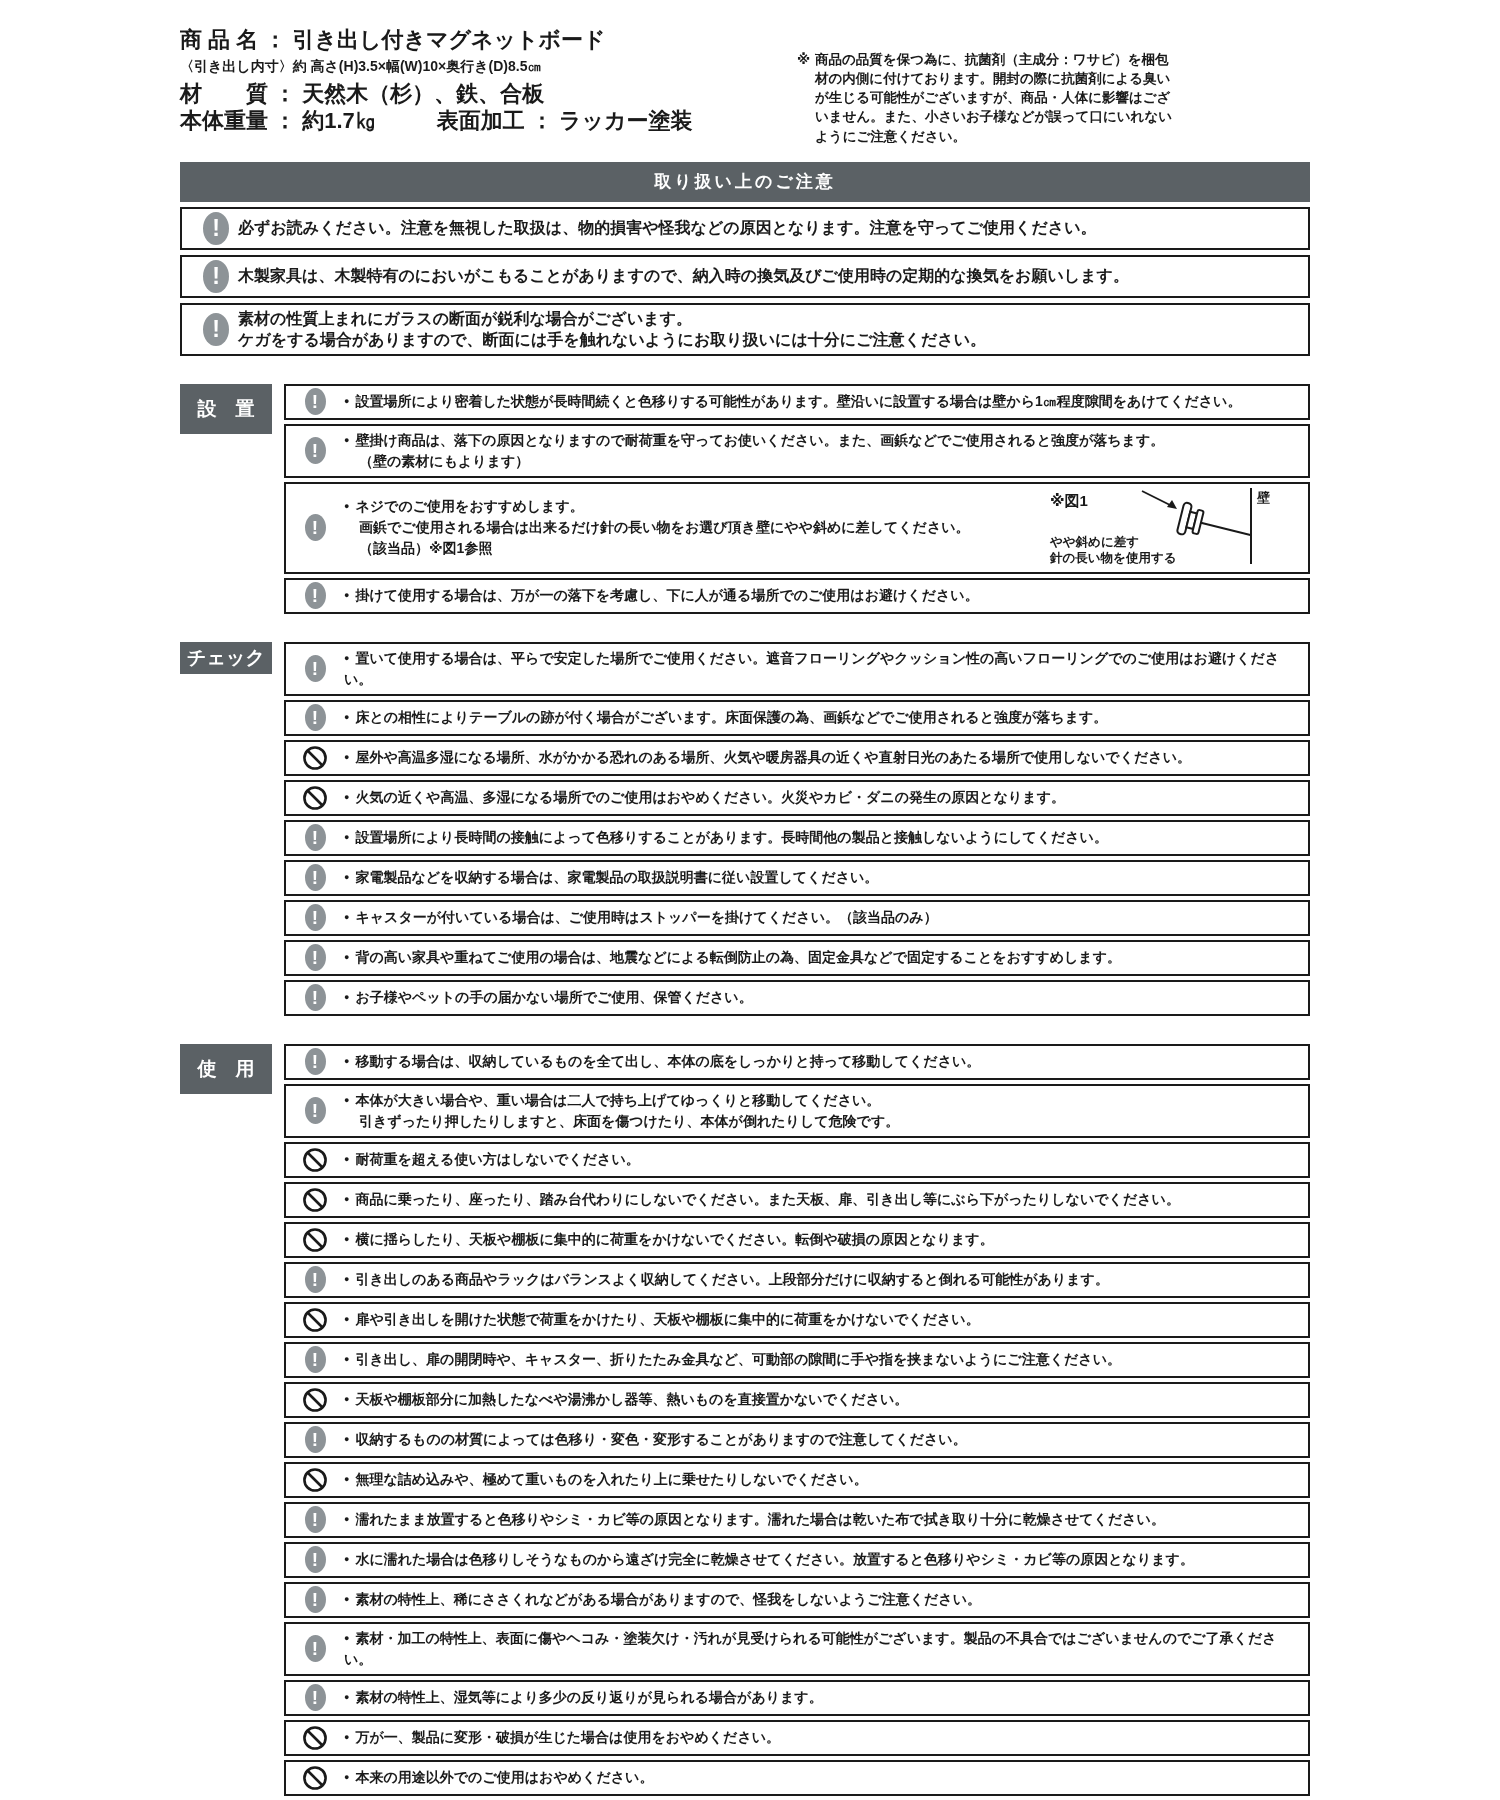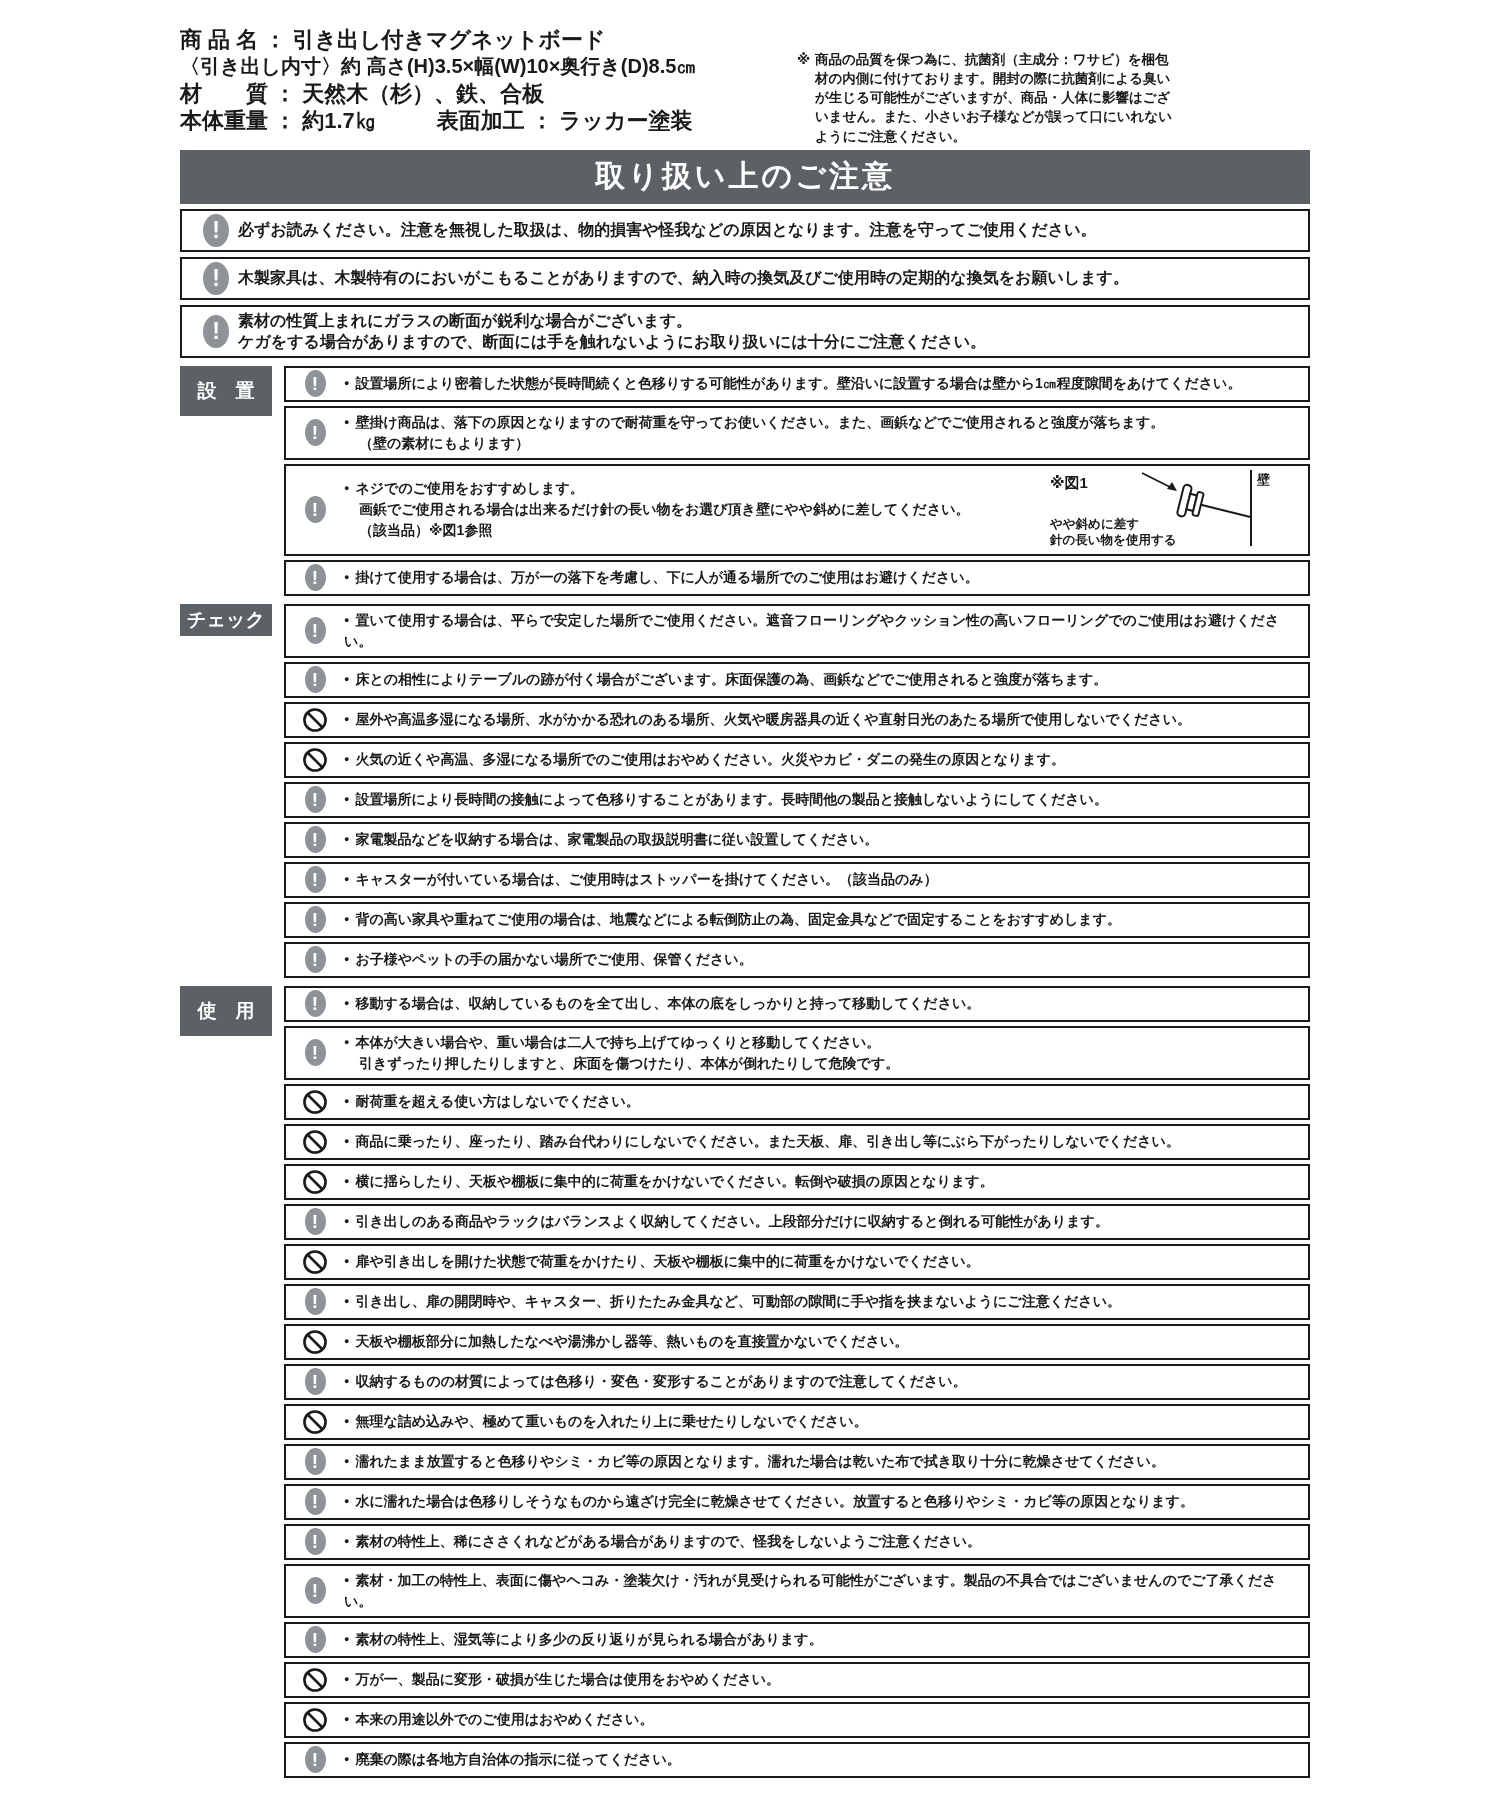--- a/index.html
+++ b/index.html
@@ -4,42 +4,42 @@
 <style>
   html,body{margin:0;padding:0;background:#ffffff;}
   body{width:1500px;height:1800px;font-family:"Liberation Sans","DejaVu Sans",sans-serif;color:#1a1a1a;}
   .page{position:relative;width:1500px;height:1800px;overflow:hidden;}
   .content{margin:0 190px 0 180px;width:1130px;}
 
   
   .header{display:flex;padding-top:26px;}
   .specs{width:617px;}
   .spec-line{font-size:22px;font-weight:bold;line-height:27px;white-space:nowrap;}
-  .spec-line.small{font-size:20px;}
+  .spec-line.small{font-size:14px;}
   .spec-line .surface{margin-left:60px;}
   .note{width:380px;font-size:13.5px;font-weight:bold;line-height:1.42;padding-top:24px;position:relative;}
   .note-body{padding-left:18px;}
   .note-mark{position:absolute;left:0;top:24px;}
 
   
-  .titlebar{margin-top:4px;height:54px;background:#5b6165;color:#ffffff;display:flex;align-items:center;justify-content:center;font-size:30px;font-weight:bold;letter-spacing:3px;}
+  .titlebar{margin-top:16px;height:40px;background:#5b6165;color:#ffffff;display:flex;align-items:center;justify-content:center;font-size:17px;font-weight:bold;letter-spacing:3px;}
 
   
   .warnings{margin-top:3px;}
   .wbox{border:2px solid #1a1a1a;display:flex;align-items:center;margin-top:5px;min-height:30px;padding:3px 10px 3px 12px;}
   .wbox .w-icon{width:44px;flex-shrink:0;display:flex;justify-content:center;}
   .wbox .w-text{font-size:16px;font-weight:bold;line-height:1.35;}
 
   
   .ic-warn{display:flex;align-items:center;justify-content:center;width:21px;height:27px;border-radius:50%;background:#8d9397;color:#ffffff;font-weight:bold;font-size:19px;line-height:1;}
   .ic-warn.big{width:26px;height:33px;font-size:23px;}
   .ic-prohibit{display:flex;align-items:center;}
 
   
-  .section{display:flex;margin-top:8px;}
+  .section{display:flex;margin-top:28px;}
   .sec-label{width:92px;flex-shrink:0;background:#5b6165;color:#fff;font-weight:bold;font-size:19px;display:flex;flex-direction:column;align-items:center;justify-content:center;letter-spacing:0;}
   .sec-label .lbl-line{line-height:1.2;}
   .sec-rows{flex:1;margin-left:12px;}
   .item{border:2px solid #1a1a1a;display:flex;align-items:center;margin-bottom:4px;min-height:28px;padding:2px 8px 2px 0;position:relative;}
   .item:last-child{margin-bottom:0;}
   .item-icon{width:58px;flex-shrink:0;display:flex;justify-content:center;}
   .item-text{flex:1;font-size:14px;font-weight:bold;line-height:1.5;padding:2px 0;}
   .item.has-fig{min-height:84px;}
   .item.has-fig .item-text{padding-right:248px;}
   .bullet{font-size:9px;vertical-align:2px;margin-right:6px;}

